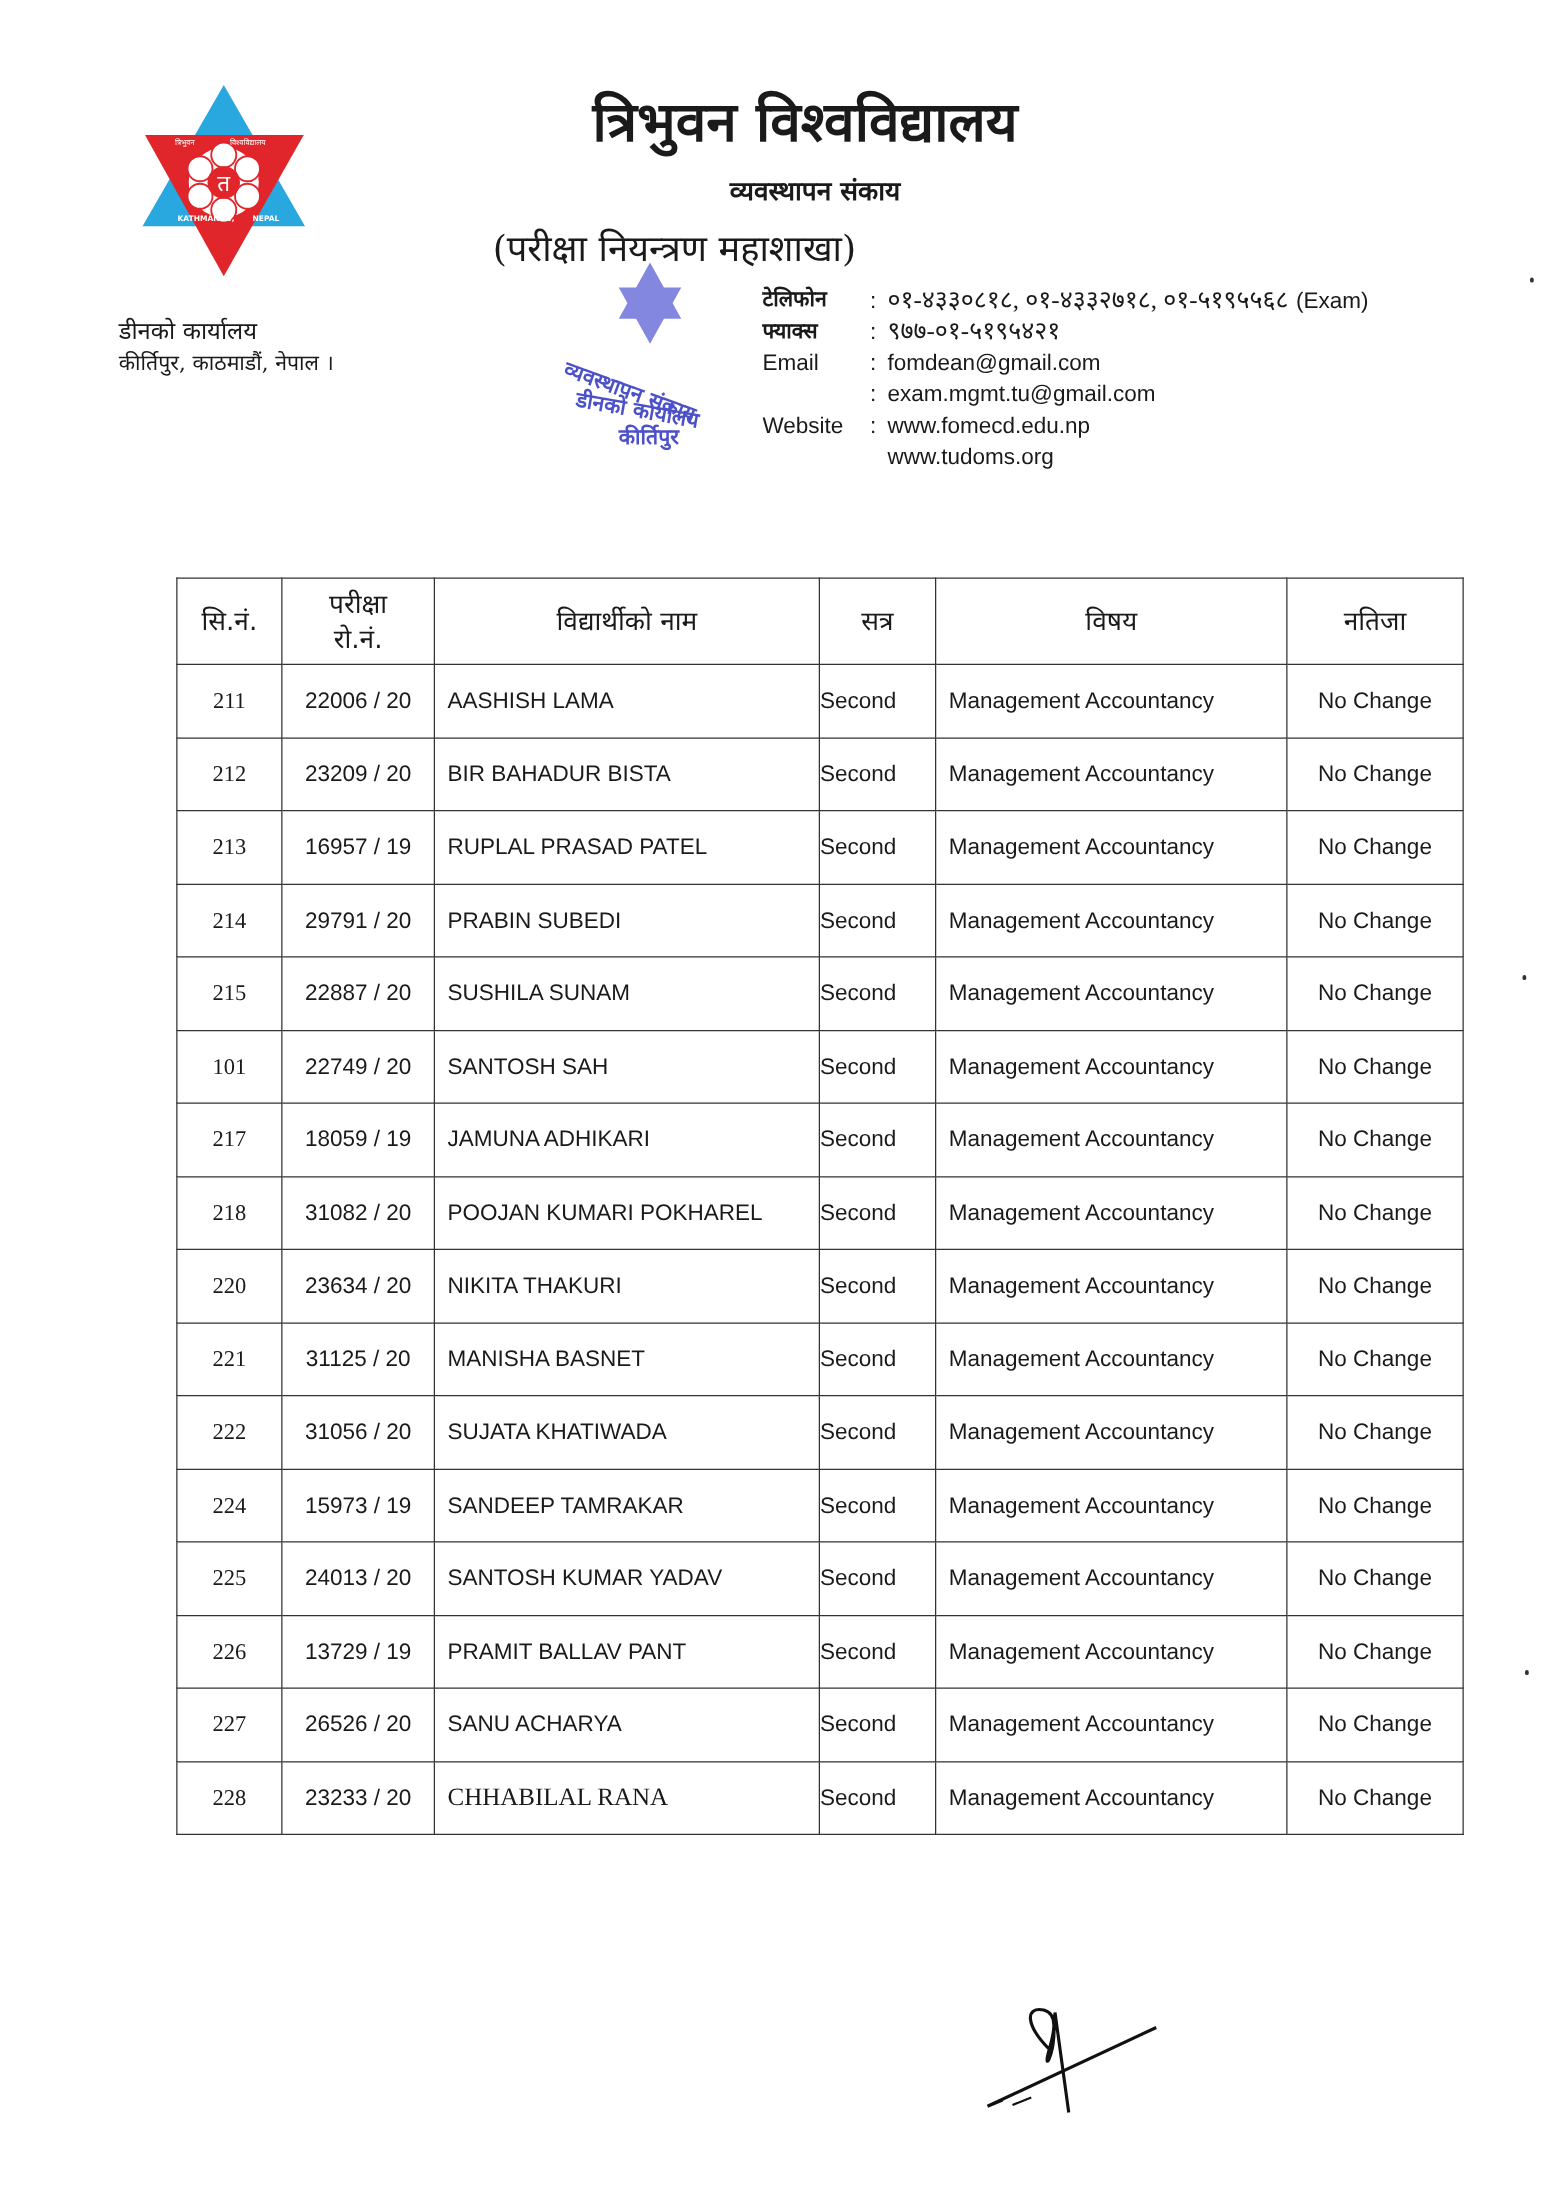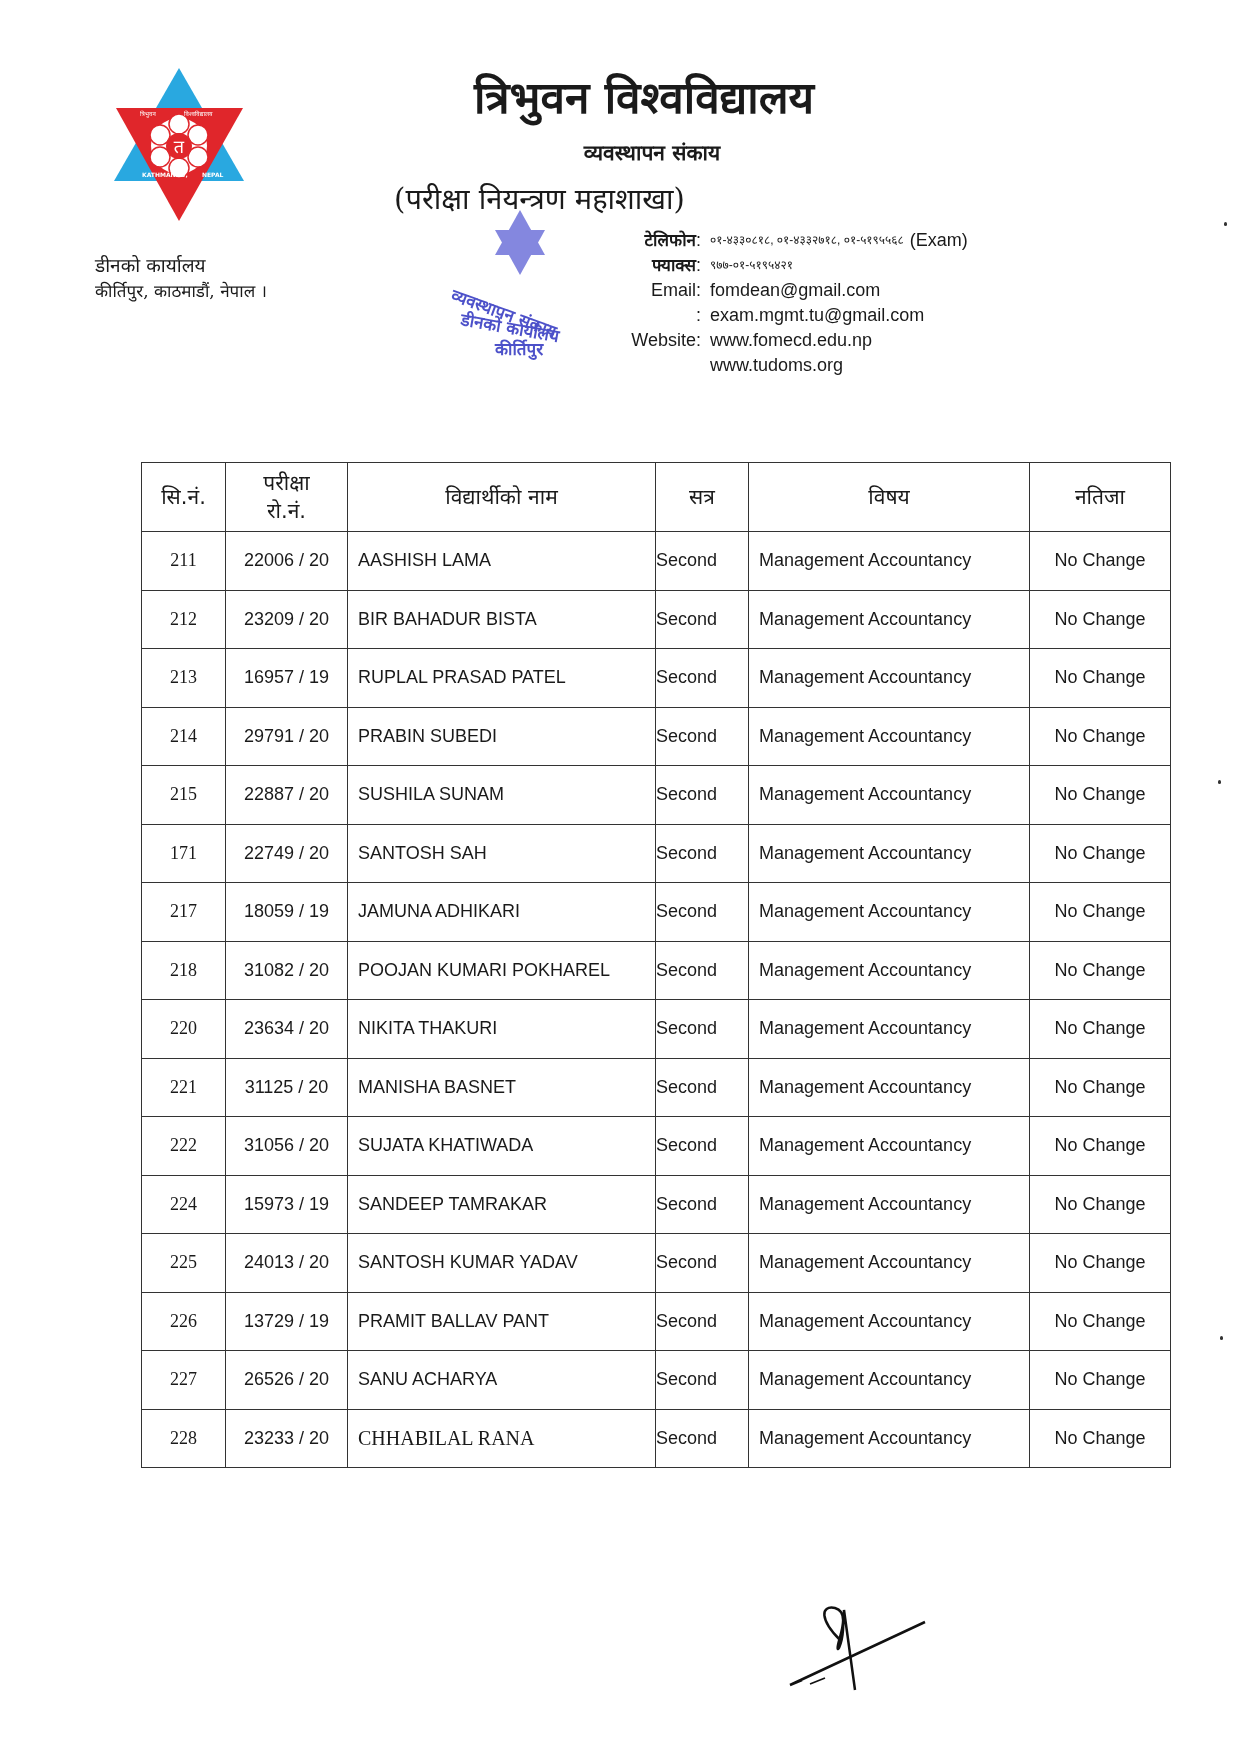--- a/index.html
+++ b/index.html
@@ -25,24 +25,24 @@
   .division {
     position: absolute; left: 0; width: 1029px; top: 178px; text-align: center;
     font-family: "DejaVu Serif", serif; font-size: 29px;
     padding-left: 50px; box-sizing: border-box;
   }
 
   .stamp { position: absolute; left: 445px; top: 205px; width: 200px; height: 200px; opacity: 0.9; }
 
   .contact { position: absolute; left: 610px; top: 228px; font-size: 18px; line-height: 25px; }
   .contact .row { display: flex; }
-  .contact .k { width: 86px; text-align: right; }
+  .contact .k { width: 86px; }
   .contact .k.dev { font-family: "DejaVu Sans", sans-serif; font-size: 17px; font-weight: bold; }
   .contact .sep { width: 14px; }
-  .contact .v.dev { font-family: Liberation Sans, sans-serif; font-size: 12px; }
+  .contact .v.dev { font-family: Liberation Serif, serif; font-size: 20px; }
   .contact .suffix { margin-left: 6px; }
 
   table.results {
     position: absolute; left: 141px; top: 462px; width: 1029px;
     border-collapse: collapse; table-layout: fixed;
   }
   table.results th, table.results td {
     border: 1.5px solid #333; padding: 0; vertical-align: middle;
   }
   table.results th {
@@ -197,21 +197,21 @@
       </tr>
       <tr>
         <td class="sn">215</td>
         <td class="roll">22887 / 20</td>
         <td class="name">SUSHILA SUNAM</td>
         <td class="session">Second</td>
         <td class="subject">Management Accountancy</td>
         <td class="result">No Change</td>
       </tr>
       <tr>
-        <td class="sn">171</td>
+        <td class="sn">101</td>
         <td class="roll">22749 / 20</td>
         <td class="name">SANTOSH SAH</td>
         <td class="session">Second</td>
         <td class="subject">Management Accountancy</td>
         <td class="result">No Change</td>
       </tr>
       <tr>
         <td class="sn">217</td>
         <td class="roll">18059 / 19</td>
         <td class="name">JAMUNA ADHIKARI</td>

